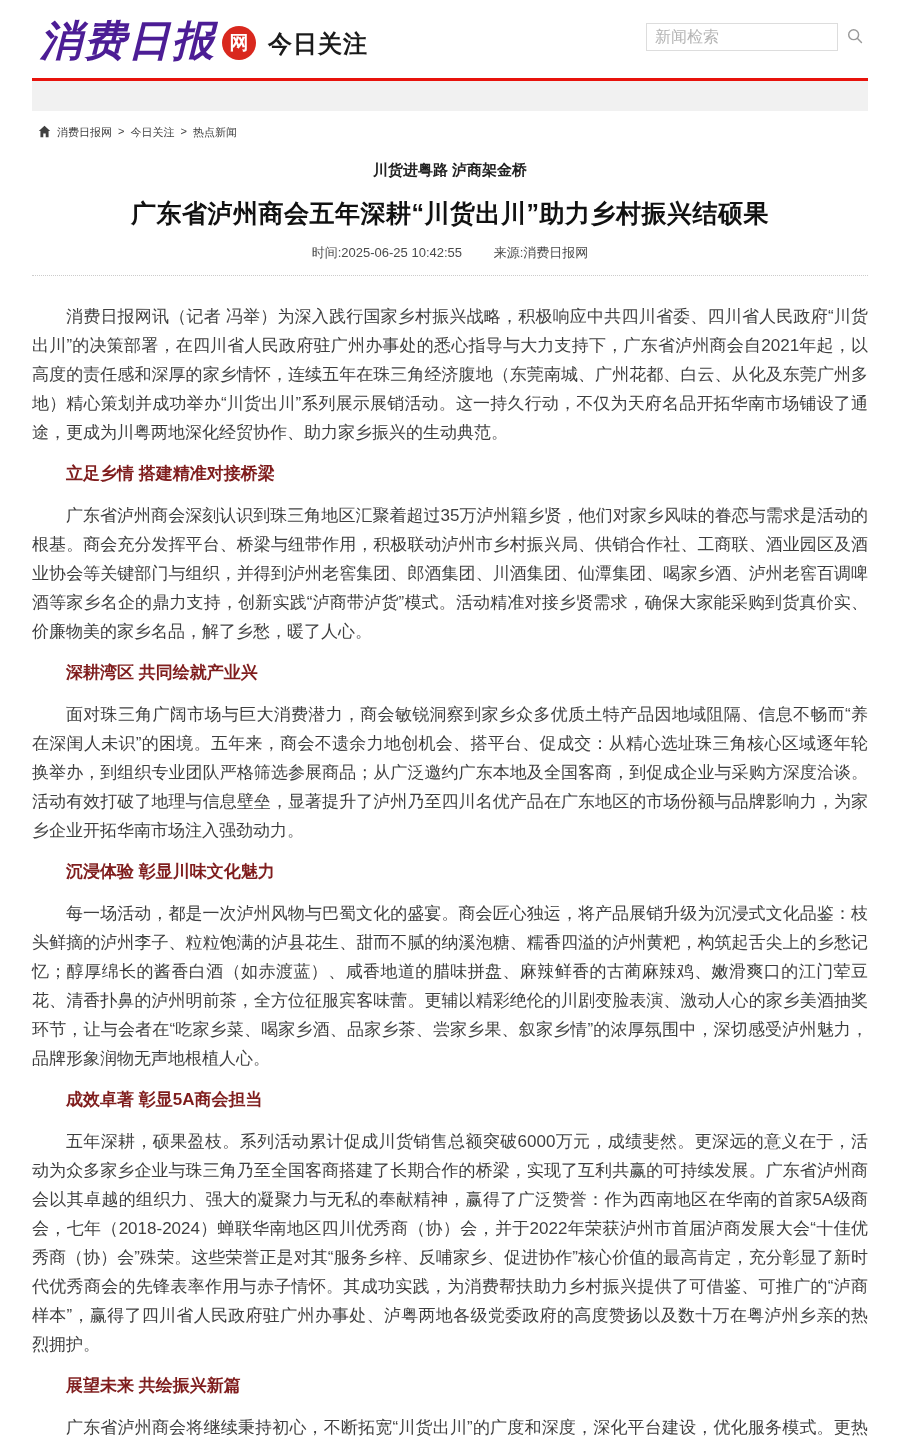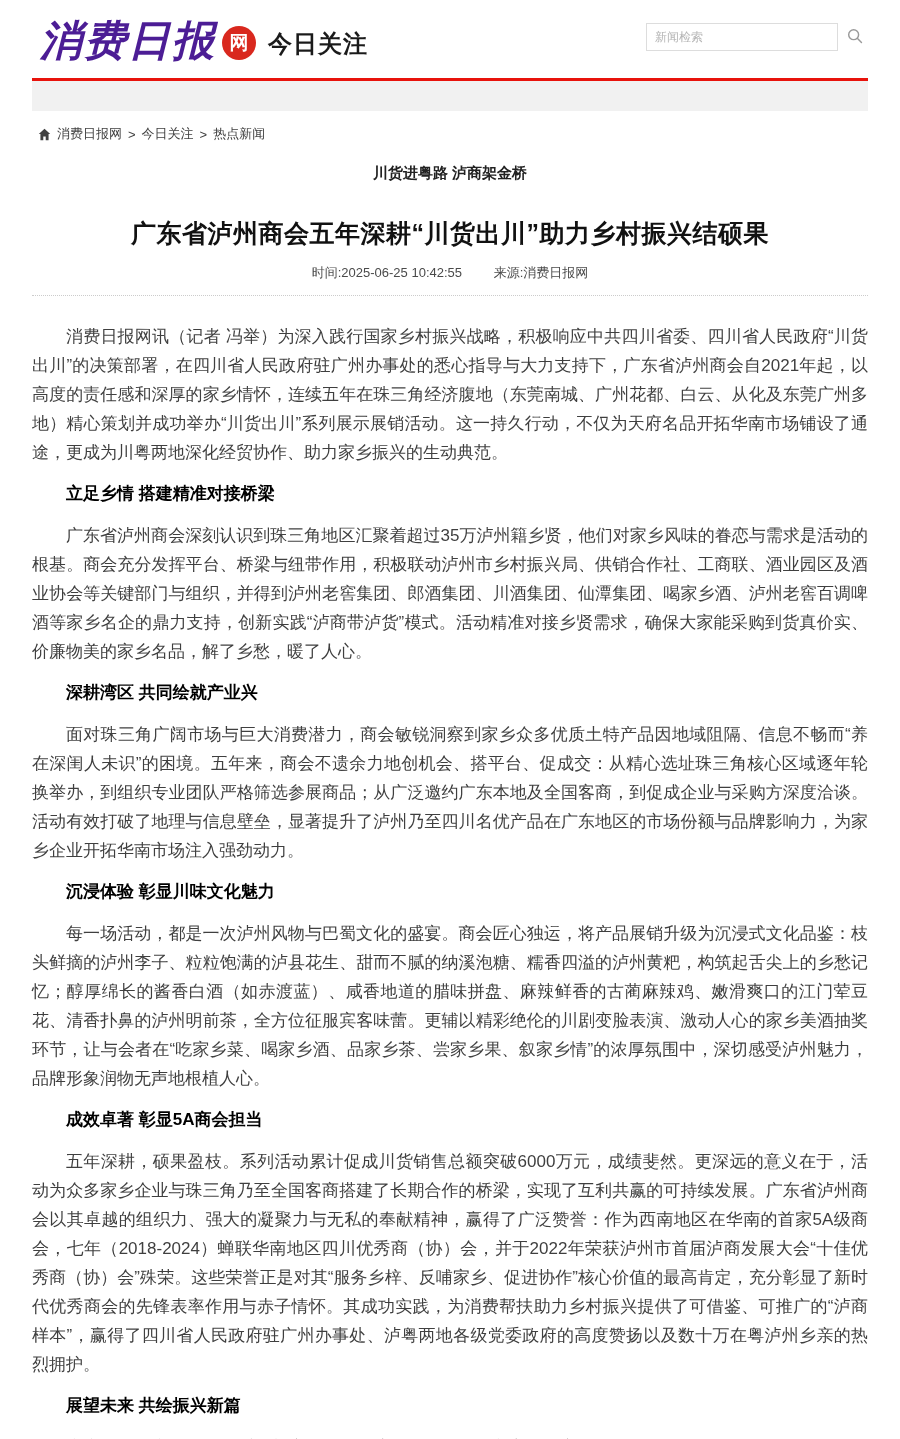--- a/index.html
+++ b/index.html
@@ -45,64 +45,64 @@
     font-size: 24px;
     font-weight: bold;
     color: #1a1a1a;
     margin: 0 0 2px 12px;
     letter-spacing: 1px;
   }
   .search-area { display: flex; align-items: center; margin-top: -8px; }
   .search-input {
     width: 192px; height: 28px;
     border: 1px solid #dddddd;
-    font-size: 12px;
+    font-size: 16px;
     padding: 0 8px;
     color: #555555;
     outline: none;
   }
   .search-input::placeholder { color: #b5b5b5; }
   .search-btn {
     background: none; border: none;
     margin-left: 8px;
     cursor: pointer;
     display: flex; align-items: center;
   }
 
   
   .red-line { height: 3px; background: #e8130c; }
   .gray-bar { height: 30px; background: #f1f1f1; }
 
   
   .breadcrumb {
     margin-top: 14px;
     padding-left: 6px;
-    font-size: 13px;
+    font-size: 11px;
     color: #404040;
     display: flex;
-    align-items: center;
+    align-items: flex-start;
   }
   .breadcrumb a { color: #404040; text-decoration: none; }
   .crumb-sep { margin: 0 6px; color: #404040; }
   .home-icon { display: inline-flex; margin-right: 6px; }
 
   
   .kicker {
     text-align: center;
     font-size: 15px;
     font-weight: bold;
     color: #222222;
     margin-top: 21px;
   }
   .article-title {
     text-align: center;
     font-size: 25px;
     font-weight: bold;
     color: #111111;
-    margin-top: 34px;
+    margin-top: 17px;
     letter-spacing: 0.5px;
   }
   .article-meta {
     text-align: center;
     font-size: 13px;
     color: #4a4a4a;
     margin-top: 14px;
   }
   .article-meta .meta-source { margin-left: 28px; }
   .dotted-divider { border-bottom: 1px dotted #cccccc; margin-top: 13px; }
@@ -114,21 +114,21 @@
     line-height: 29px;
     color: #3f3f3f;
     text-indent: 2em;
     text-align: justify;
     margin-bottom: 6px;
   }
   .article-body h3 {
     font-size: 17px;
     line-height: 30px;
     font-weight: bold;
-    color: #000000;
+    color: #7f1d1d;
     text-indent: 2em;
     margin: 12px 0;
   }
 </style>
 </head>
 <body>
 
 <div class="container">
 
   <header class="site-header">

